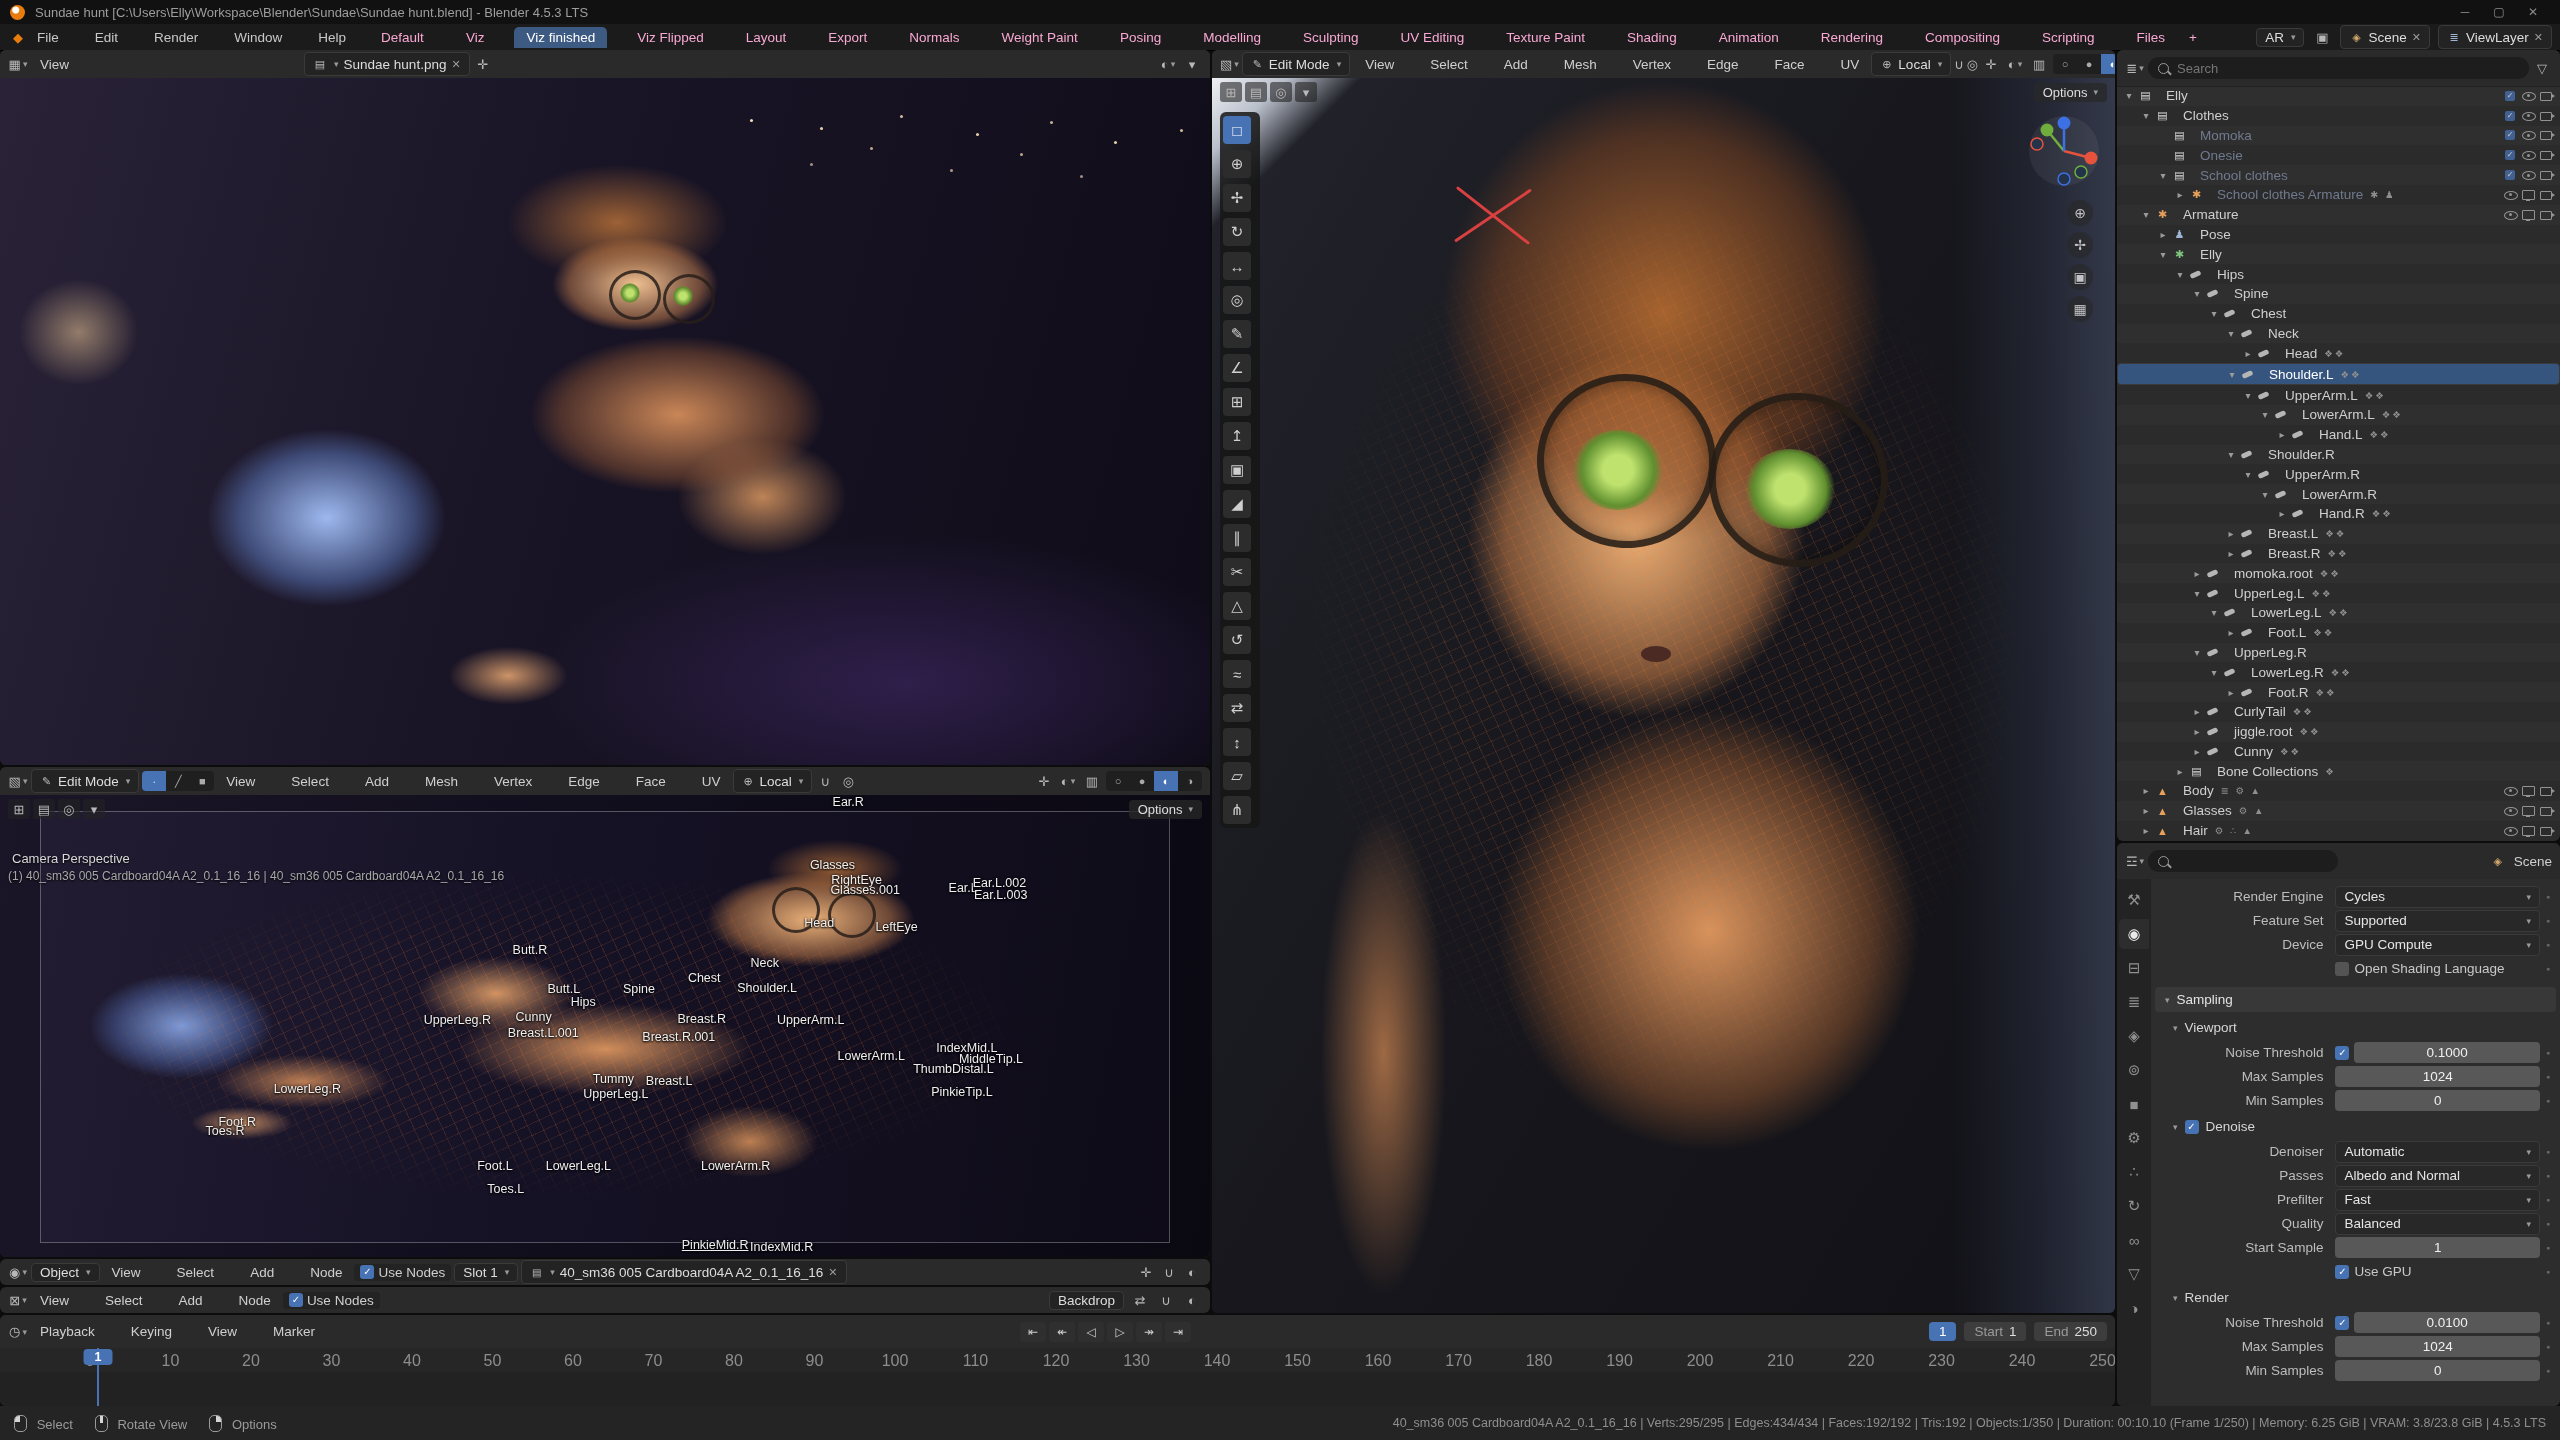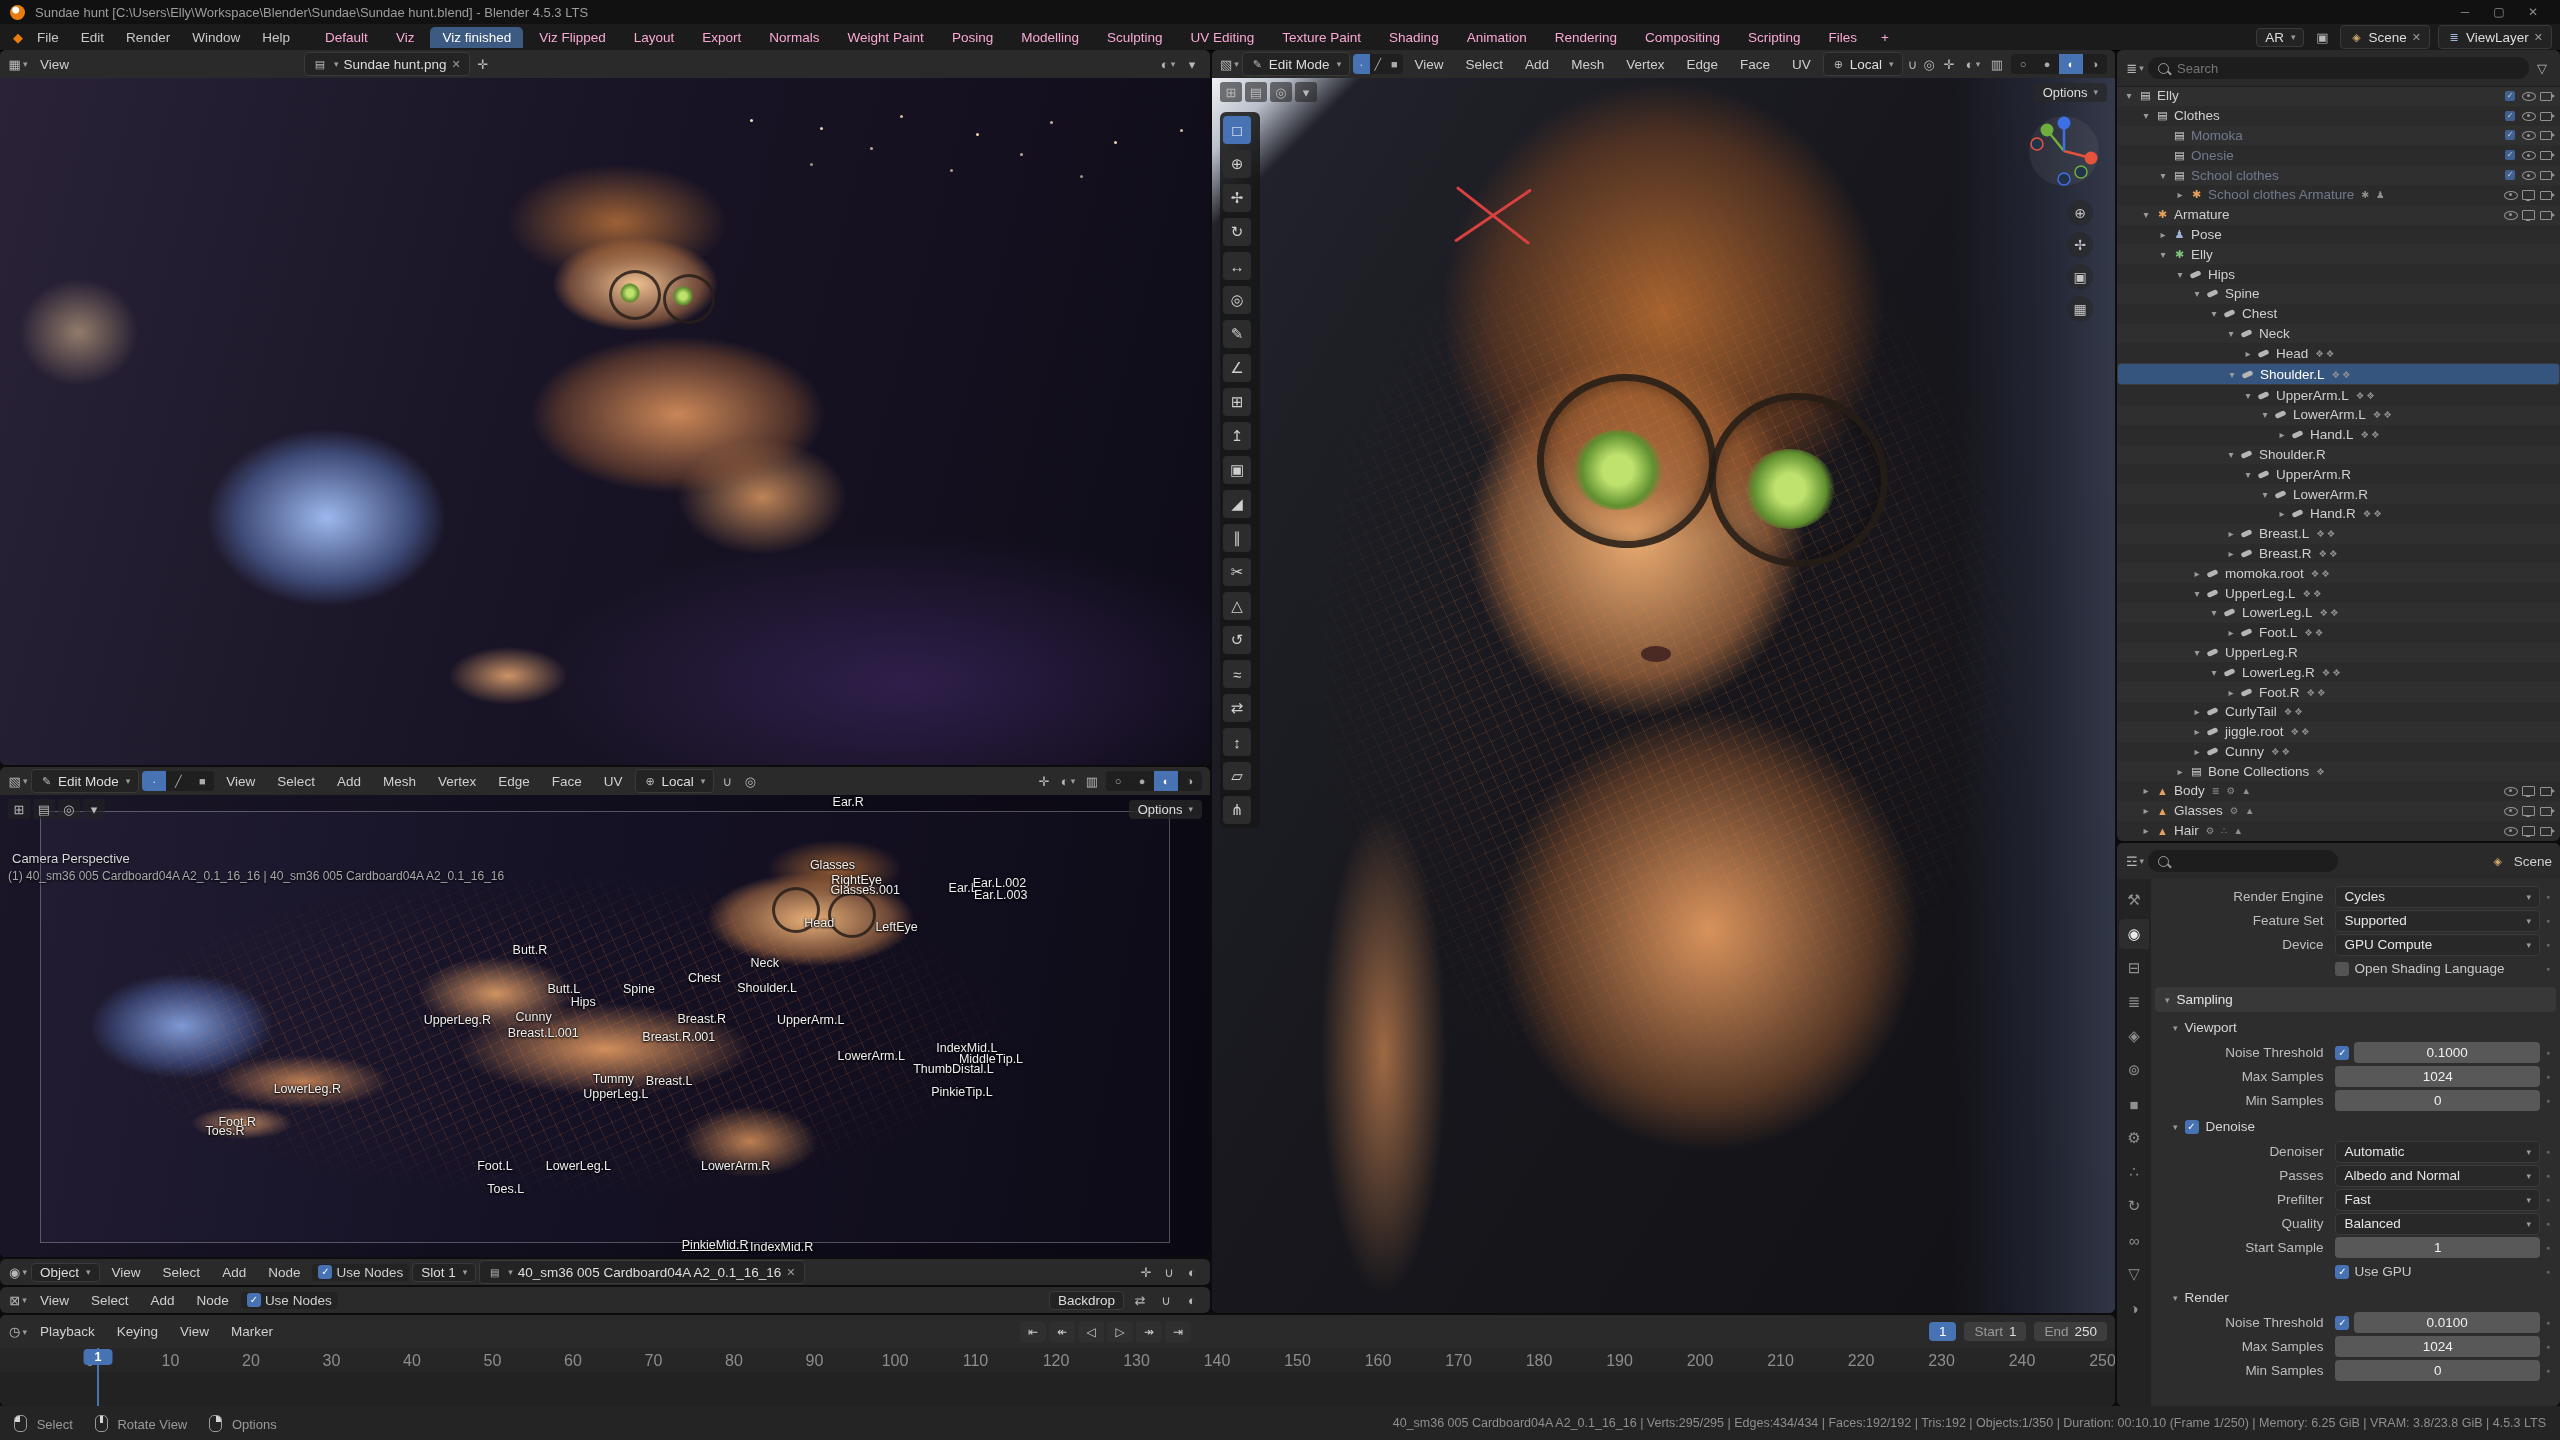--- a/index.html
+++ b/index.html
@@ -2,21 +2,21 @@
 <html><head>
 <meta charset="utf-8">
 <style>
   html,body{margin:0;padding:0}
   body{width:2560px;height:1440px;background:#0c0c0c;font-family:"Liberation Sans",sans-serif;
        color:#c8c8c8;overflow:hidden;position:relative;font-size:14px;-webkit-user-select:none}
   .abs{position:absolute}
   .area{position:absolute;background:#2b2b2b;border-radius:6px;overflow:hidden}
   .hdr{height:28px;background:#2a2a2a;display:flex;align-items:center;gap:3px;padding:0 8px;
        font-size:13.5px;color:#cfcfcf;border-bottom:1px solid #1c1c1c;white-space:nowrap}
-  .menurow{display:flex;gap:4px}
+  .menurow{display:flex;gap:18px}
   .menu-item{padding:2px 9px;border-radius:4px}
   .ico{display:inline-flex;align-items:center;justify-content:center;width:20px;height:20px;
        color:#b8b8b8;font-size:13px}
   .dd-arrow{font-size:9px;color:#9a9a9a;margin-left:2px}
   .chipdd{display:inline-flex;align-items:center;gap:5px;background:#232323;border:1px solid #3a3a3a;
        border-radius:4px;padding:1px 8px;color:#ddd}
   .seg{display:inline-flex;align-items:center;gap:4px;background:#232323;border-radius:4px;padding:1px 6px}
   
   #titlebar{left:0;top:0;width:2560px;height:24px;background:#111;display:flex;align-items:center;
        gap:10px;padding:0 10px;font-size:13px;color:#9d9d9d;box-sizing:border-box}
@@ -68,21 +68,21 @@
   .o-row.dim .o-label{color:#707a8e}
   .o-arrow{width:16px;text-align:center;color:#9a9a9a;font-size:10px;flex:none}
   .o-icon{width:17px;text-align:center;flex:none;font-size:11px;color:#c9c9c9}
   .o-icon.collection{color:#d8d8d8}
   .o-icon.armature{color:#e8a15c}
   .o-icon.armature-data{color:#7fc57f}
   .o-icon.pose{color:#9db4d6}
   .o-icon.mesh{color:#e8a15c}
   .o-icon.bone-shape{width:11px;height:5px;background:#b5b5b5;border-radius:3px;
      transform:rotate(-25deg);margin:0 4px 0 2px}
-  .o-label{margin-left:3px;white-space:nowrap}
+  .o-label{margin-left:12px;white-space:nowrap}
   .o-tag{color:#8f8f8f;font-size:9.5px;letter-spacing:2px;margin-left:7px}
   .o-spacer{flex:1}
   .o-r{width:16px;height:14px;margin-left:2px;position:relative;flex:none;opacity:.75}
   .eye-i{width:12px;height:7px;border:1px solid #b5b5b5;border-radius:50%;position:absolute;top:3px;left:2px}
   .eye-i::after{content:"";position:absolute;left:4px;top:1.5px;width:3px;height:3px;border-radius:50%;background:#b5b5b5}
   .mon-i{width:11px;height:8px;border:1px solid #b5b5b5;border-radius:1px;position:absolute;top:2px;left:2px}
   .mon-i::after{content:"";position:absolute;left:3px;top:8px;width:4px;height:2px;background:#b5b5b5}
   .cam-i{width:10px;height:7px;border:1px solid #b5b5b5;border-radius:1px;position:absolute;top:3px;left:2px}
   .cam-i::after{content:"";position:absolute;right:-4px;top:1px;border-left:3px solid #b5b5b5;
      border-top:2px solid transparent;border-bottom:2px solid transparent}

